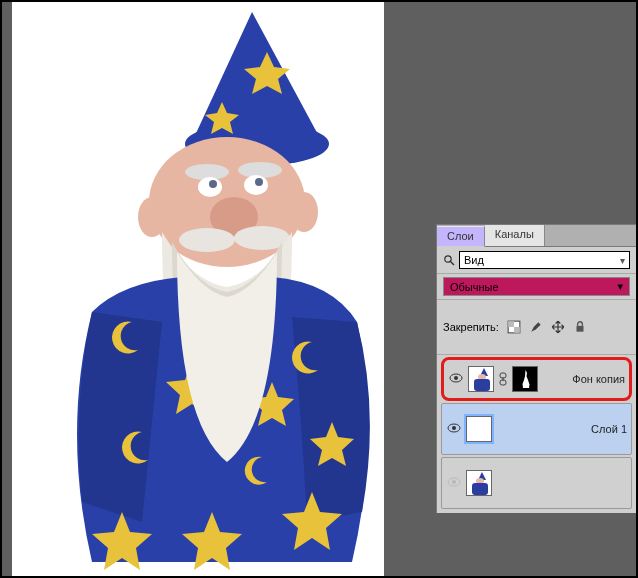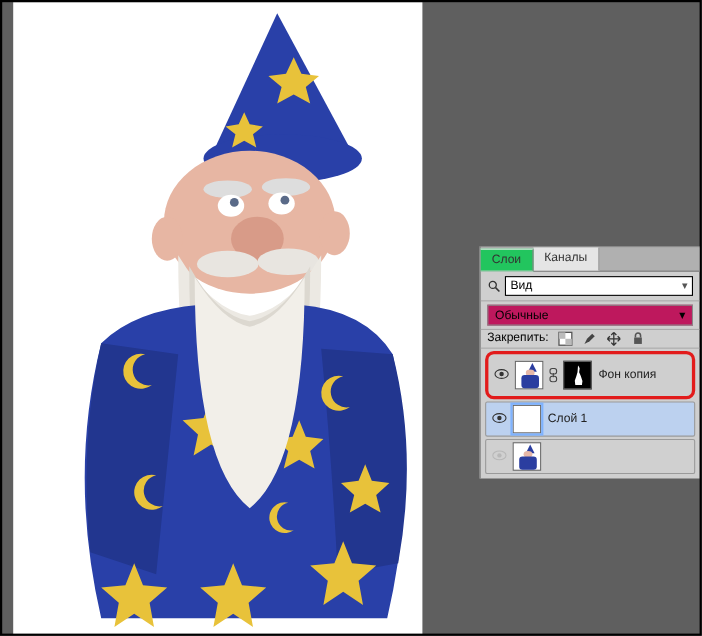--- a/index.html
+++ b/index.html
@@ -45,21 +45,21 @@
     height: 22px;
   }
   .tab {
     padding: 3px 10px 3px 10px;
     border-right: 1px solid #888;
     color: #333;
     background: #e5e5e5;
     cursor: pointer;
   }
   .tab.active {
-    background: #22c55e;
+    background: #c4b5fd;
     border-top: 1px solid #e8e8e8;
     border-bottom: 1px solid #cfcfcf;
     position: relative;
     top: 1px;
   }
   .search-row {
     display: flex;
     align-items: center;
     padding: 4px 6px;
     gap: 4px;
@@ -90,35 +90,37 @@
     background: #be185d;
     border: 1px solid #888;
     padding: 2px 6px;
     display:flex;
     justify-content:space-between;
     align-items:center;
     font-size: 11px;
   }
   .lock-row {
     display: flex;
+    align-items: center;
     gap: 8px;
-    padding: 1px 6px;
+    padding: 20px 6px;
     border-top: 1px solid #aaa;
     border-bottom: 1px solid #aaa;
   }
   .lock-row .ico {
     width: 14px; height: 14px; display:flex; align-items:center; justify-content:center;
   }
   .layers {
     padding: 2px 4px;
+    text-align: right;
   }
   .layer {
     display: flex;
     align-items: center;
-    height: 32px;
+    height: 52px;
     border: 1px solid #9a9a9a;
     border-radius: 2px;
     margin-bottom: 2px;
     background: #d0d0d0;
     padding: 2px 4px;
     gap: 4px;
   }
   .layer.highlight {
     border: 3px solid #e21b1b;
     border-radius: 8px;

